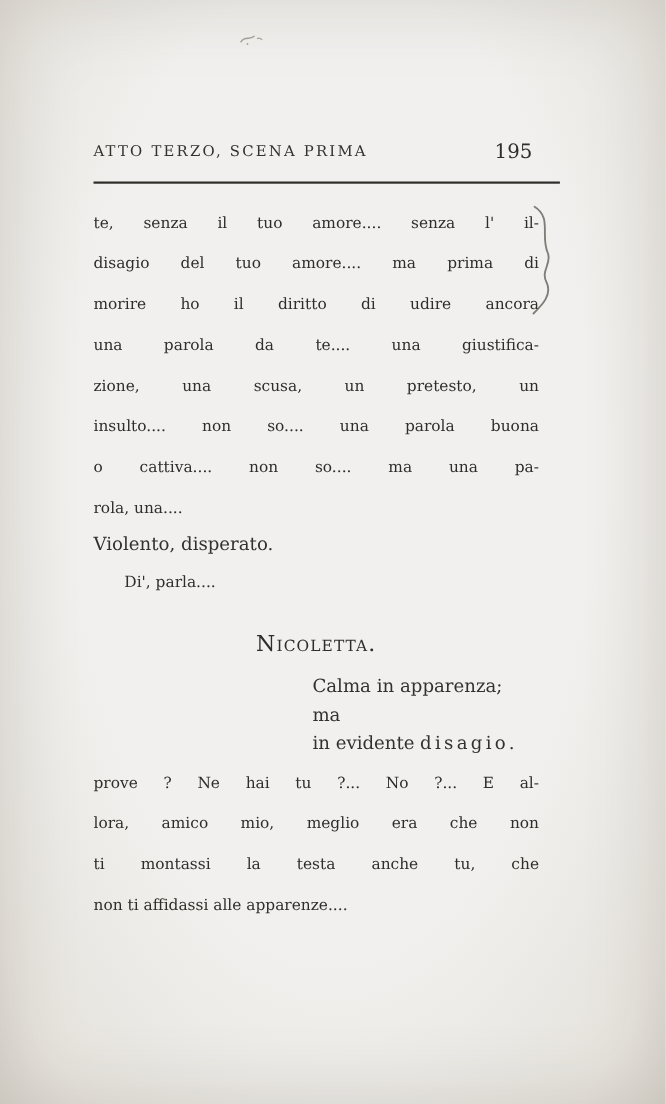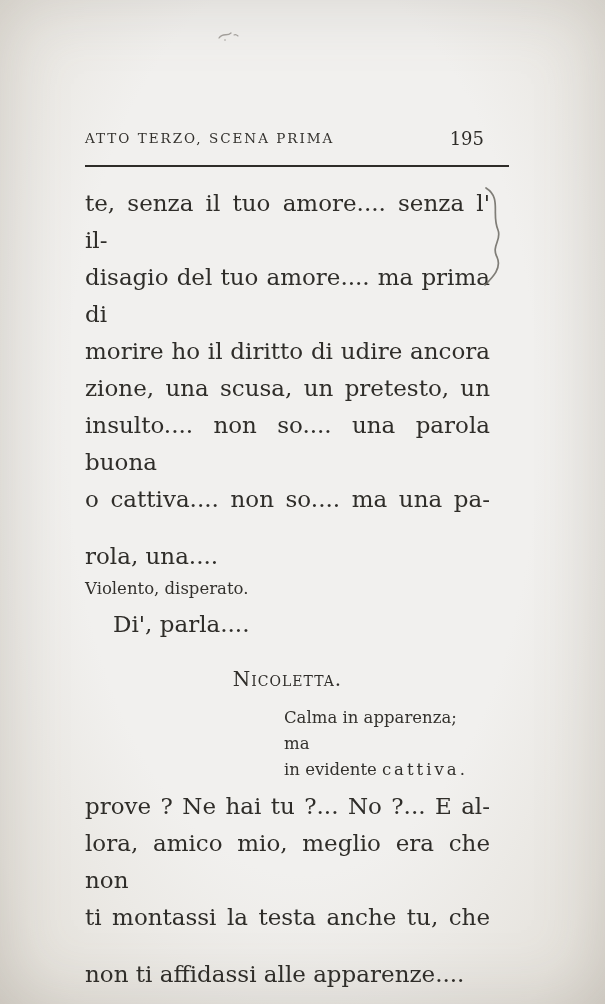--- a/index.html
+++ b/index.html
@@ -41,21 +41,21 @@
   }
   .header-rule{
     margin-top:13px;
     width:424px;
     height:0;
     border-bottom:2px solid #2e2c28;
   }
   
   .para{margin:0;}
   .bl{
-    font-size:23px;
+    font-size:14px;
     line-height:37px;
     white-space:nowrap;
     color:#2f2d29;
   }
   .just{
     white-space:normal;
     text-align:justify;
     text-align-last:justify;
   }
   .para1{margin-top:18px;}
@@ -85,21 +85,21 @@
   .stage-2{
     margin-top:14px;
     width:200px;
     margin-left:auto;
     margin-right:6px;
     text-align:left;
   }
   .spaced{letter-spacing:3px;margin-left:5px;}
   .para2{margin-top:5px;}
   .indent{text-indent:28px;}
-  .last-line{text-align-last:left;margin-top:20px;}
+  .last-line{text-align-last:left;}
   
   .margin-brace{
     position:absolute;
     left:482px; top:186px;
     width:28px; height:102px;
   }
   .ink-smudge{
     position:absolute;
     left:216px; top:28px;
     width:26px; height:16px;
@@ -122,35 +122,36 @@
     <div class="header-row">
       <div class="running-title">ATTO TERZO, SCENA PRIMA</div>
       <div class="page-number">195</div>
     </div>
     <div class="header-rule"></div>
 
     <div class="para para1">
       <div class="bl just">te, senza il tuo amore.... senza l' il-</div>
       <div class="bl just">disagio del tuo amore.... ma prima di</div>
       <div class="bl just">morire ho il diritto di udire ancora</div>
+      <div class="bl just">una parola da te.... una giustifica-</div>
       <div class="bl just">zione, una scusa, un pretesto, un</div>
       <div class="bl just">insulto.... non so.... una parola buona</div>
       <div class="bl just">o cattiva.... non so.... ma una pa-</div>
       <div class="bl just last-line">rola, una....</div>
     </div>
 
     <div class="stage stage-1">Violento, disperato.</div>
 
     <div class="bl di-parla">Di', parla....</div>
 
     <div class="speaker">Nicoletta.</div>
 
     <div class="stage stage-2">
       <div>Calma in apparenza; ma</div>
-      <div><span>in evidente</span><span class="spaced">cattiva.</span></div>
+      <div><span>in evidente</span><span class="spaced">disagio.</span></div>
     </div>
 
     <div class="para para2">
       <div class="bl just">prove ? Ne hai tu ?... No ?... E al-</div>
       <div class="bl just">lora, amico mio, meglio era che non</div>
       <div class="bl just">ti montassi la testa anche tu, che</div>
       <div class="bl just last-line">non ti affidassi alle apparenze....</div>
     </div>
 
   </div>

